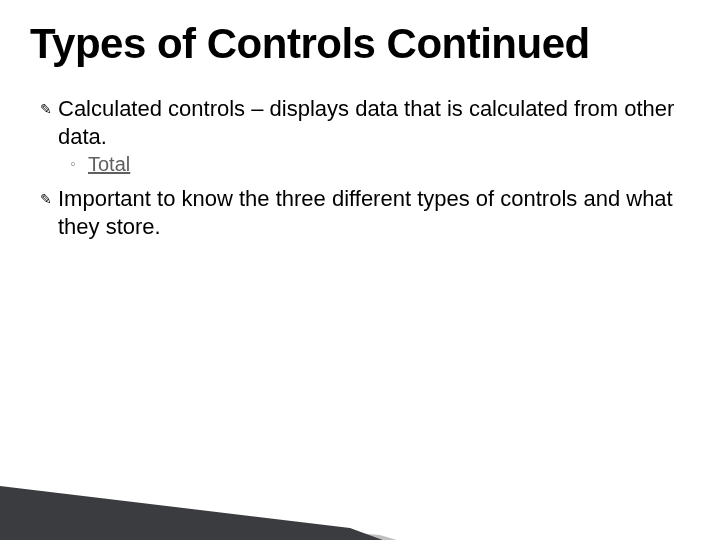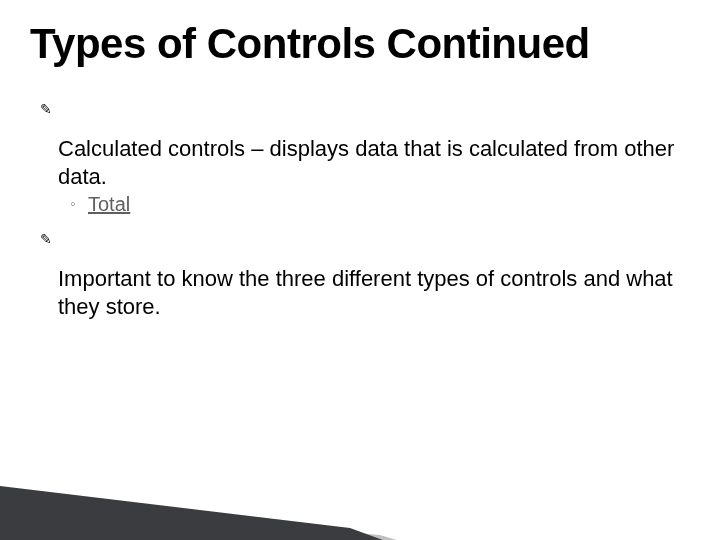--- a/index.html
+++ b/index.html
@@ -43,21 +43,20 @@
   .bullet .mark {
     flex: 0 0 auto;
     width: 18px;
     font-size: 14px;
     line-height: 28px;
     color: #000;
     text-align: left;
   }
   .bullet .text {
     flex: 1 1 auto;
-    margin-top: 40px;
   }
   .sub {
     display: flex;
     align-items: flex-start;
     margin: 2px 0 8px 30px;
     font-size: 20px;
     color: #5f5f5f;
   }
   .sub .smark {
     flex: 0 0 auto;

